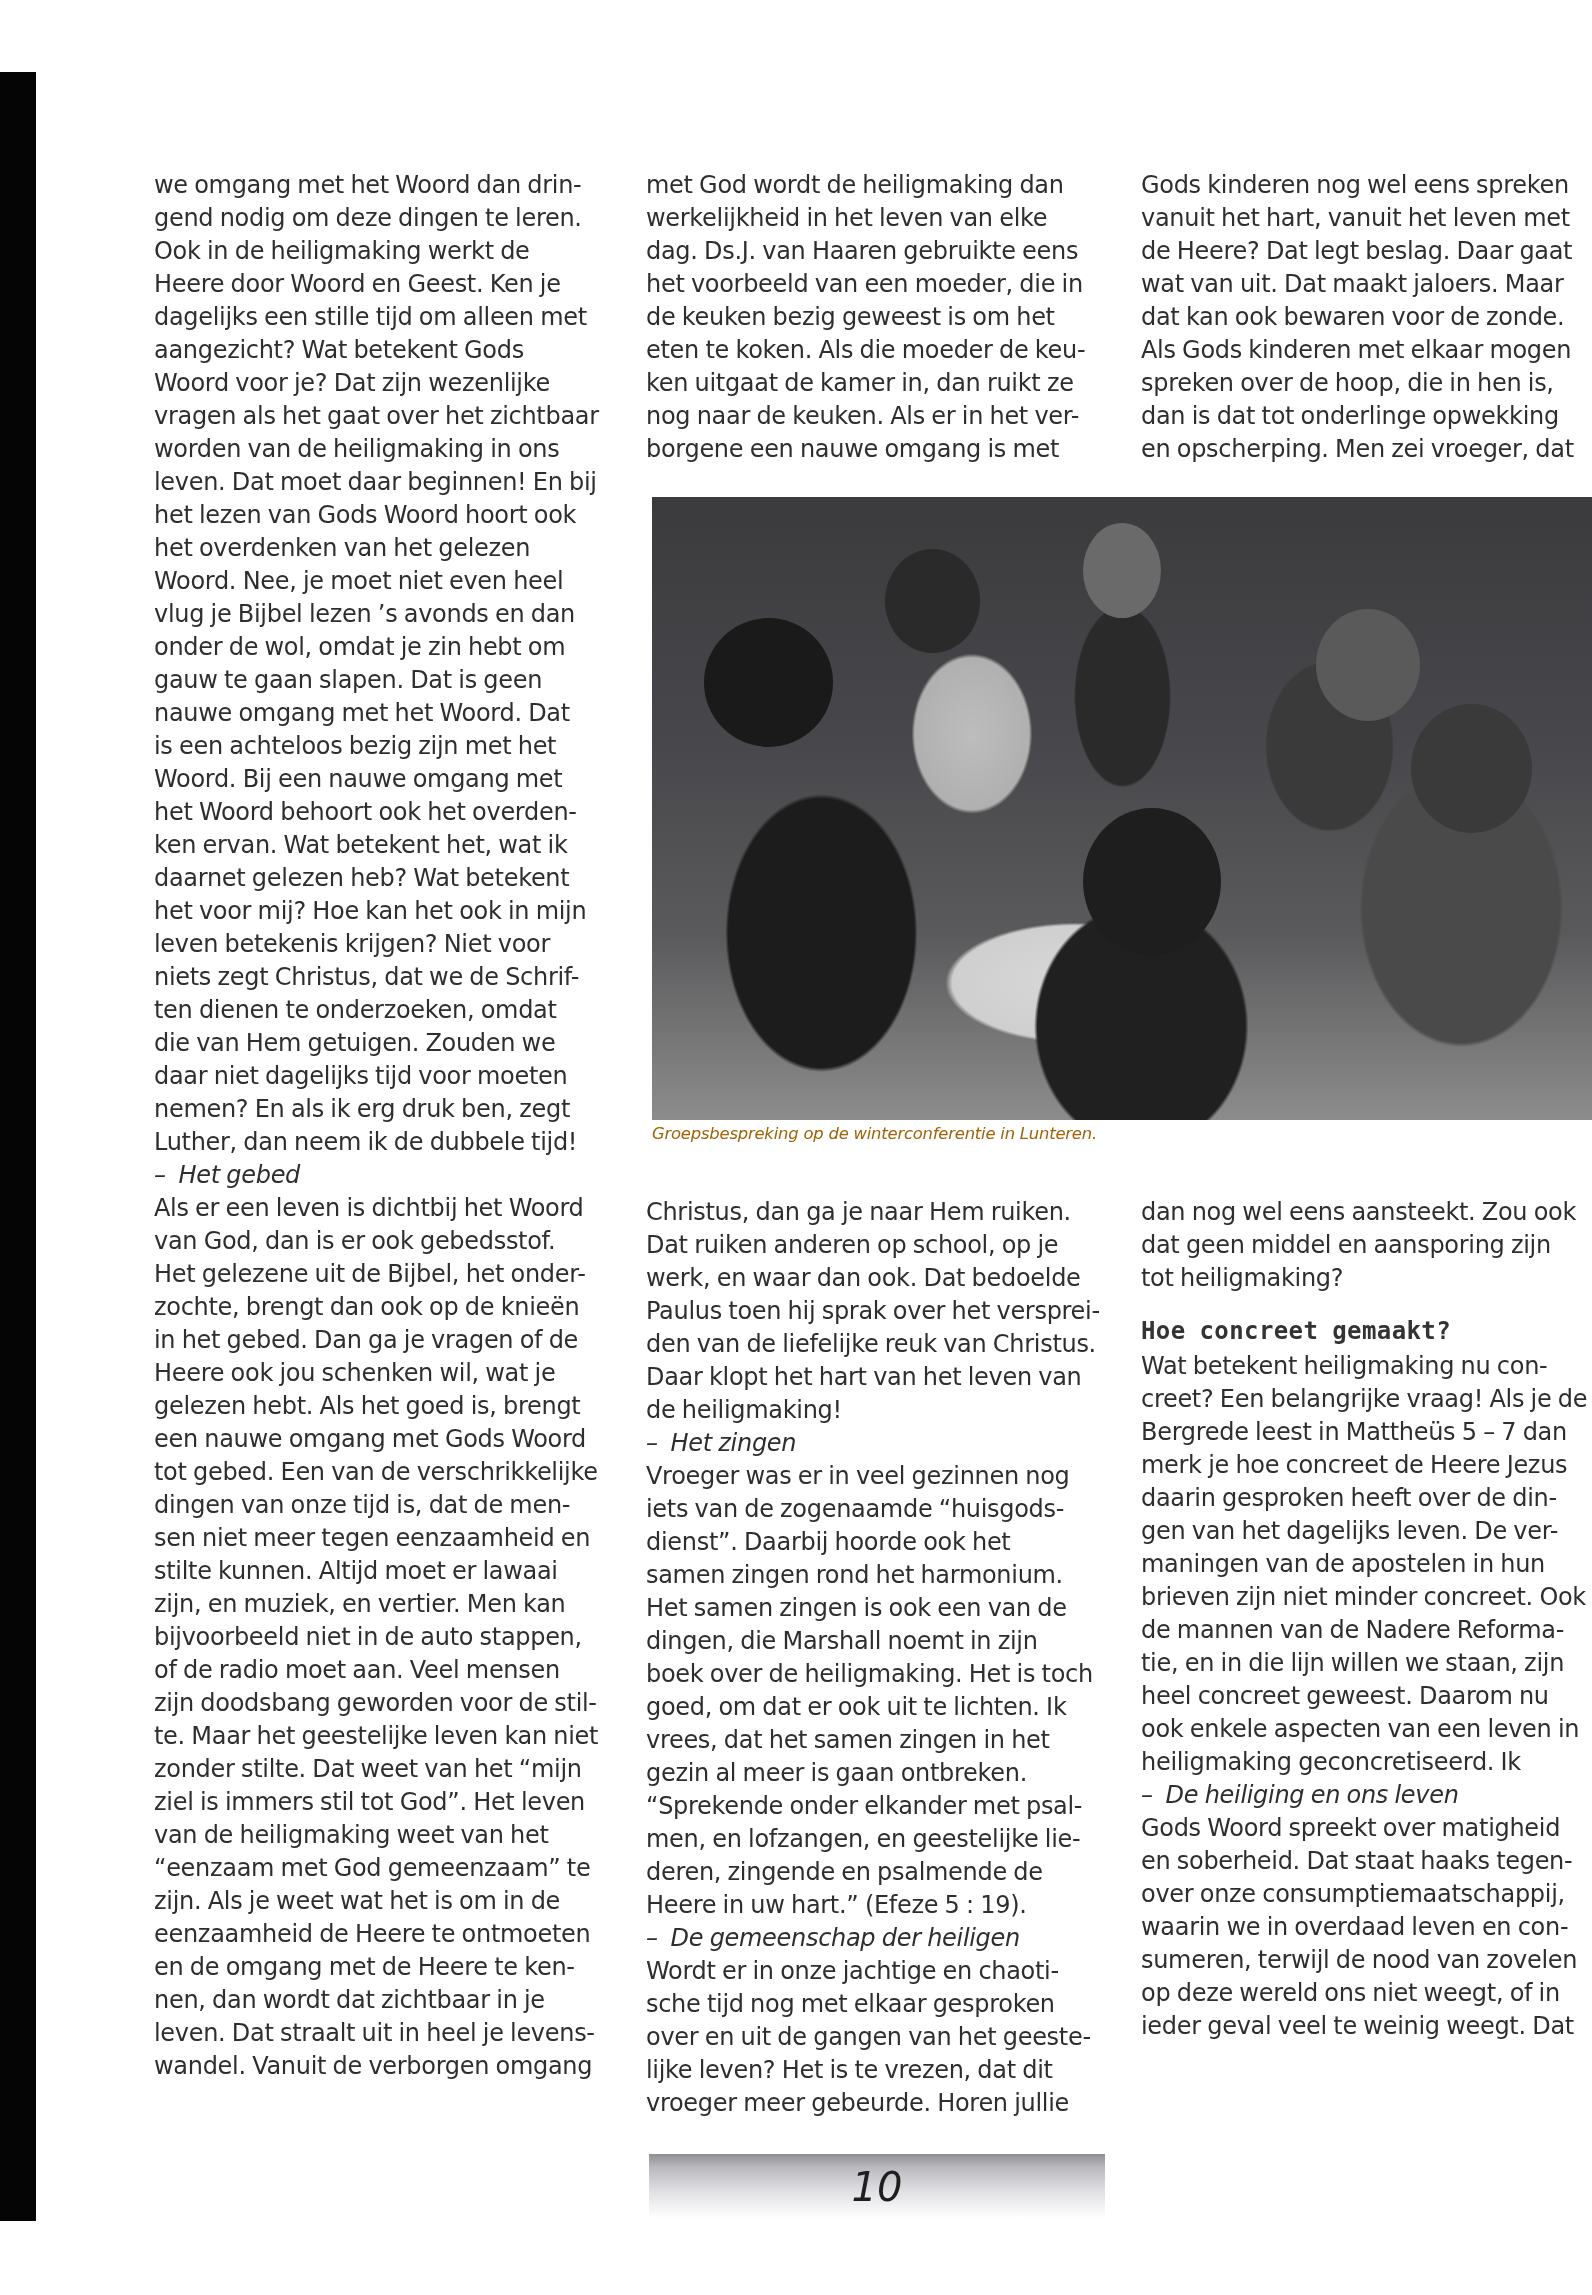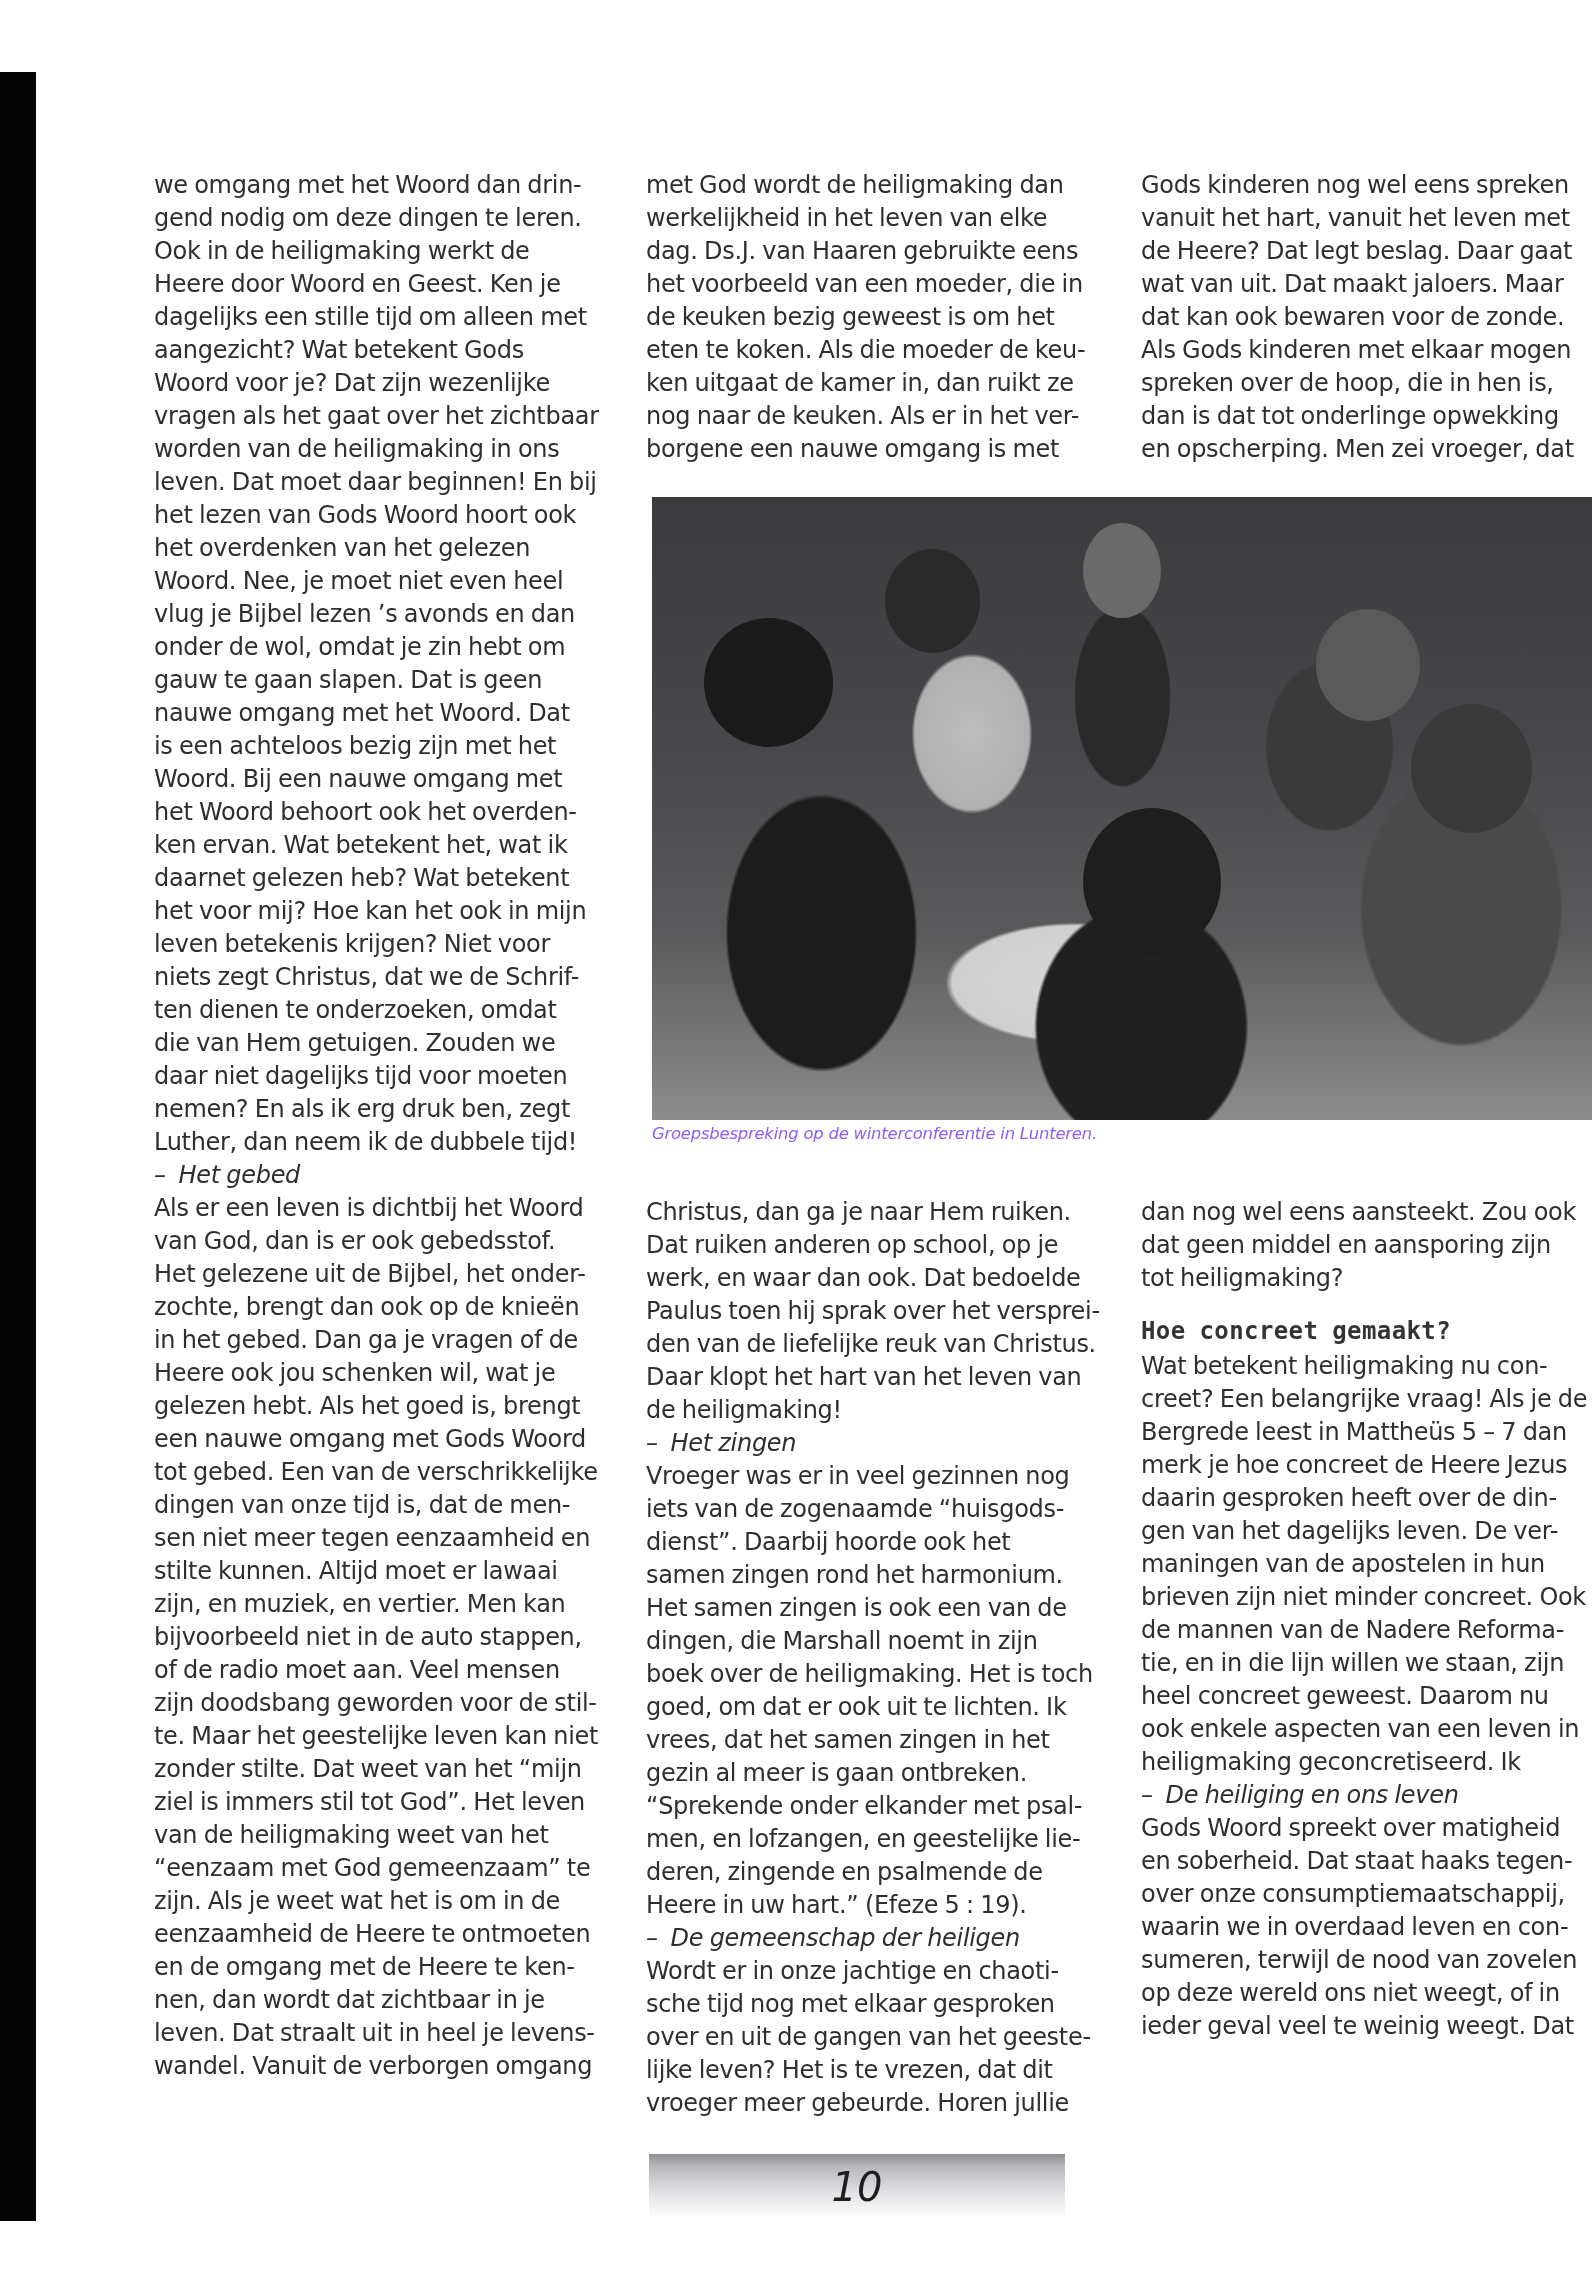--- a/index.html
+++ b/index.html
@@ -44,24 +44,24 @@
       radial-gradient(ellipse 78px 147px at 50% 32%, #2a2a2a 0%, #2a2a2a 60%, transparent 62%),
       radial-gradient(ellipse 104px 138px at 72% 40%, #3a3a3a 0%, #3a3a3a 60%, transparent 62%),
       radial-gradient(ellipse 224px 104px at 45% 78%, #d8d8d8 0%, #cfcfcf 55%, transparent 58%),
       linear-gradient(180deg, #3b3b3e 0%, #48484c 40%, #5a5a5c 70%, #8c8c8c 100%);
   }
   .photo .figure {
     position: absolute; border-radius: 50%;
   }
   .caption {
     position: absolute; left: 652px; top: 1124px; font-size: 16.4px; font-style: italic;
-    color: #8b5cf6; letter-spacing: -0.2px; white-space: pre;
+    color: #a16207; letter-spacing: -0.2px; white-space: pre;
   }
   .page-bar {
-    position: absolute; left: 649px; top: 2154px; width: 416px; height: 64px;
+    position: absolute; left: 649px; top: 2154px; width: 456px; height: 64px;
     background: linear-gradient(180deg, #8e8e92 0%, #b9b9bd 20%, #e2e2e6 60%, #ffffff 100%);
   }
   .page-number {
     position: absolute; left: 0; right: 0; top: 12px; text-align: center;
     font-size: 40px; font-style: italic; color: #1e1e1e; line-height: 43px;
   }
 </style>
 </head>
 <body>
 

